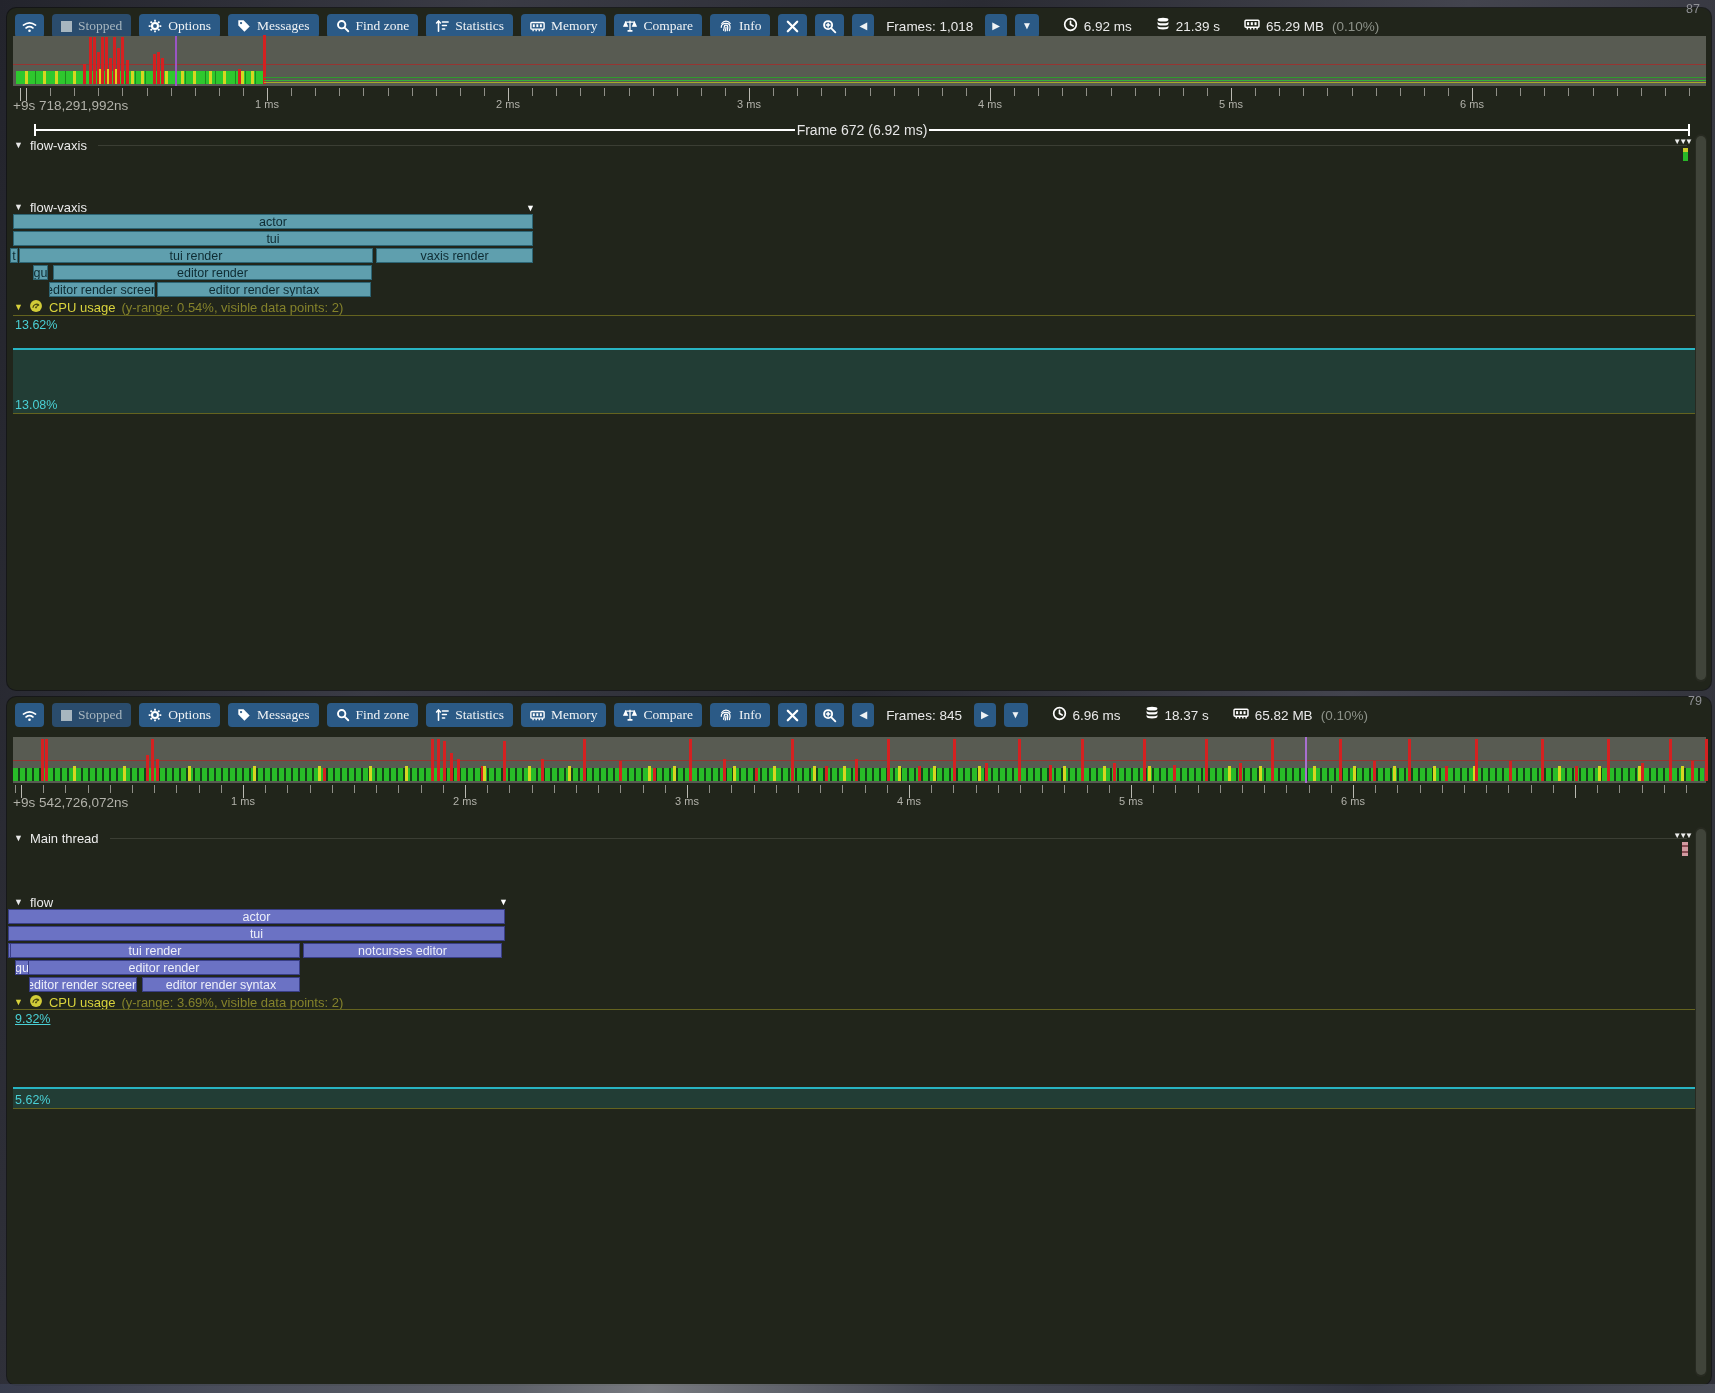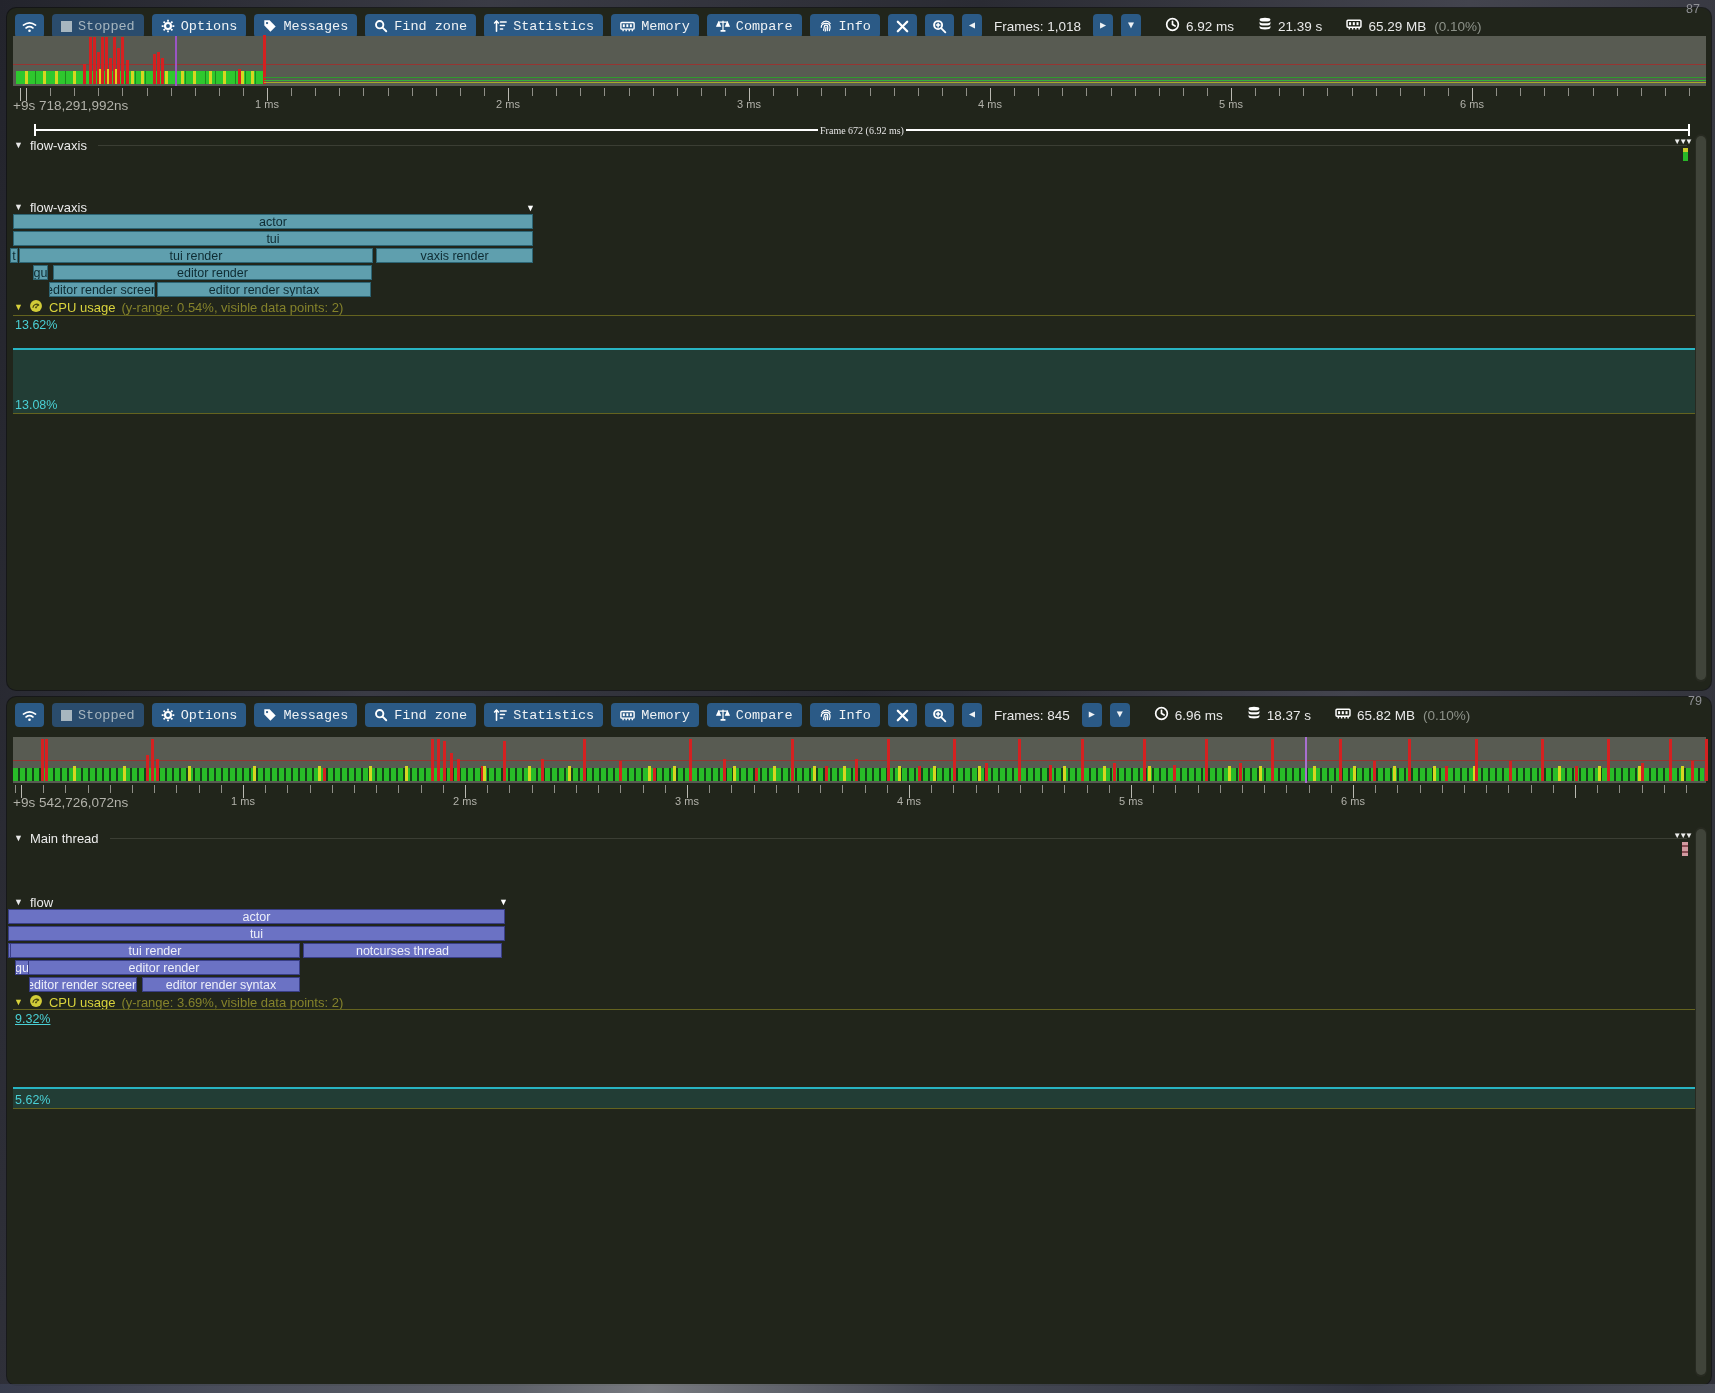--- a/index.html
+++ b/index.html
@@ -16,21 +16,21 @@
     position:absolute; left:7px; width:1704px;
     background:#21251b; border-radius:9px;
     box-shadow:0 0 0 1px rgba(10,12,8,.6);
     overflow:hidden;
   }
   
   .toolbar { position:absolute; left:8px; right:8px; top:5px; height:26px;
     display:flex; align-items:center; gap:8px; }
   .btn { display:inline-flex; align-items:center; gap:6px; background:#2b5a86; color:#f0f3f5;
     border:none; border-radius:4px; padding:0 9px; height:24px; font-size:13.5px;
-    font-family:Liberation Mono, monospace; cursor:pointer; white-space:nowrap; }
+    font-family:Liberation Serif, serif; cursor:pointer; white-space:nowrap; }
   .btn.sq { padding:0 7px; }
   .btn.muted { background:#2a4c6d; color:#a7b6bf; }
   .btn svg { display:block; }
   .nav-label { color:#e9e9e9; font-size:13.5px; padding:0 4px; white-space:nowrap; }
   .stat { display:inline-flex; align-items:center; gap:6px; color:#e9e9e9; font-size:13.5px; margin-left:16px; white-space:nowrap;}
   .stat .pct { color:#8d9289; margin-left:2px; }
   .stop-sq { width:11px; height:11px; background:currentColor; display:inline-block; }
   .tri-glyph { font-size:10px; line-height:1; }
   
   .fg { position:absolute; left:6px; right:5px; background:#585b52; }
@@ -54,21 +54,21 @@
   .w1 .axis { top:80px; } .w2 .axis { top:88px; }
   .axis .ticks { position:absolute; top:0; left:0; right:0; height:8px;
     background-image:repeating-linear-gradient(90deg,#8f8f87 0 1px,transparent 1px var(--minor)); background-position-x:var(--off); }
   .axis .ticks-major { position:absolute; top:0; left:0; right:0; height:13px;
     background-image:repeating-linear-gradient(90deg,#b9b9b1 0 1px,transparent 1px var(--major)); background-position-x:var(--off); }
   .axis .tlabel { position:absolute; top:10px; transform:translateX(-50%);
     color:#b2b2aa; font-size:11px; white-space:nowrap; }
   .axis .origin { position:absolute; top:10px; left:0; color:#b2b2aa; font-size:13.5px; white-space:nowrap; }
   
   .fsep { position:absolute; left:27px; right:21px; height:14px;
-    display:flex; align-items:center; color:#e6e6e6; font-size:10px;font-family:Liberation Serif, serif; }
+    display:flex; align-items:center; color:#e6e6e6; font-size:14px; }
   .w1 .fsep { top:115px; } .w2 .fsep { top:111px; }
   .fsep .cap { width:2px; height:12px; background:#fff; }
   .fsep .ln { flex:1; height:2px; background:#fff; }
   .fsep span { padding:0 2px; }
   
   .thead { position:absolute; left:7px; right:24px; display:flex; align-items:center;
     gap:7px; color:#ececec; font-size:13px; height:14px; cursor:pointer; }
   .thead .tri { font-size:9px; color:#e8e8e8; line-height:1; }
   .thead .rule { flex:1; height:1px; background:#3b3e34; margin-left:4px; }
   .collapse { position:absolute; display:flex; flex-direction:column; align-items:flex-end; }
@@ -642,21 +642,21 @@
   <div class="thead" style="top:198px;">
     <span class="tri">▼</span>
     <span>flow</span>
   </div>
   <span class="zmark" style="left:492px;top:201px;">▼</span>
 
   <div class="zbar" style="left:1px;top:212px;width:497px;">actor</div>
   <div class="zbar" style="left:1px;top:229px;width:497px;">tui</div>
   <div class="zbar" style="left:1px;top:246px;width:7px;">t</div>
   <div class="zbar" style="left:3px;top:246px;width:290px;">tui render</div>
-  <div class="zbar" style="left:296px;top:246px;width:199px;">notcurses thread</div>
+  <div class="zbar" style="left:296px;top:246px;width:199px;">notcurses editor</div>
   <div class="zbar" style="left:8px;top:263px;width:14px;">gu</div>
   <div class="zbar" style="left:21px;top:263px;width:272px;">editor render</div>
   <div class="zbar" style="left:22px;top:280px;width:108px;">editor render screen</div>
   <div class="zbar" style="left:135px;top:280px;width:158px;">editor render syntax</div>
 
   <div class="cpuhead" style="top:298px;">
     <span class="tri">▼</span>
     <span><svg width="14" height="14" viewBox="0 0 16 16">
           <circle cx="8" cy="8" r="6.8" fill="#d2cc38"></circle>
           <path d="M4.5 10 a4 4 0 0 1 7 -2.6" fill="none" stroke="#4c4a12" stroke-width="1.5"></path>

